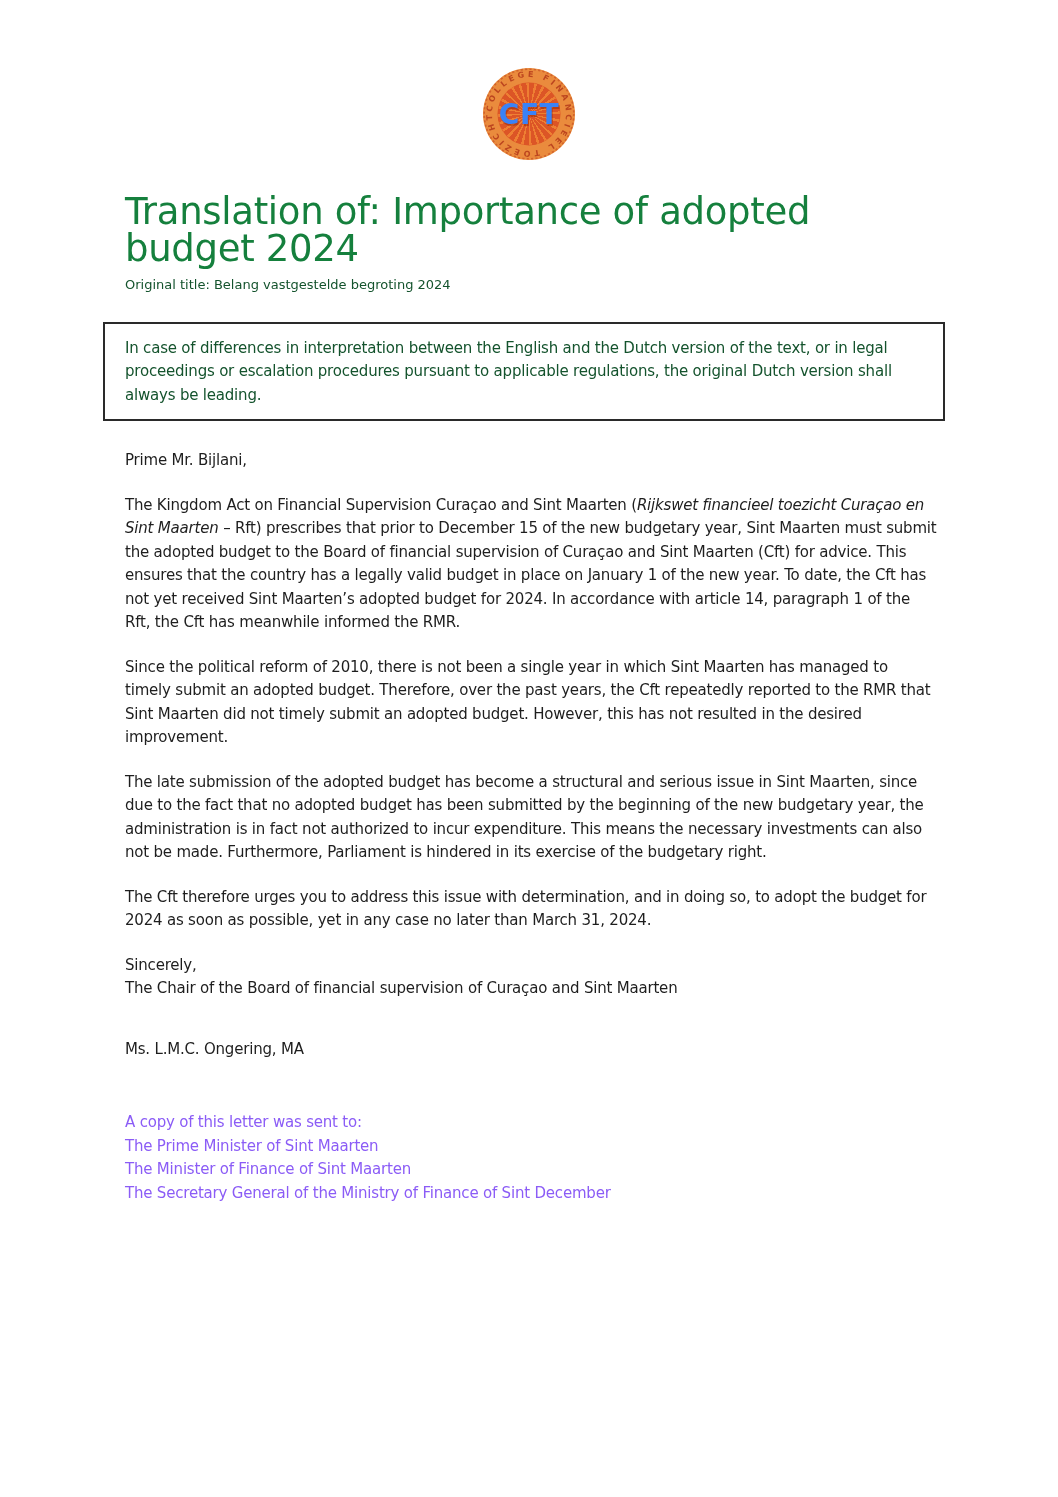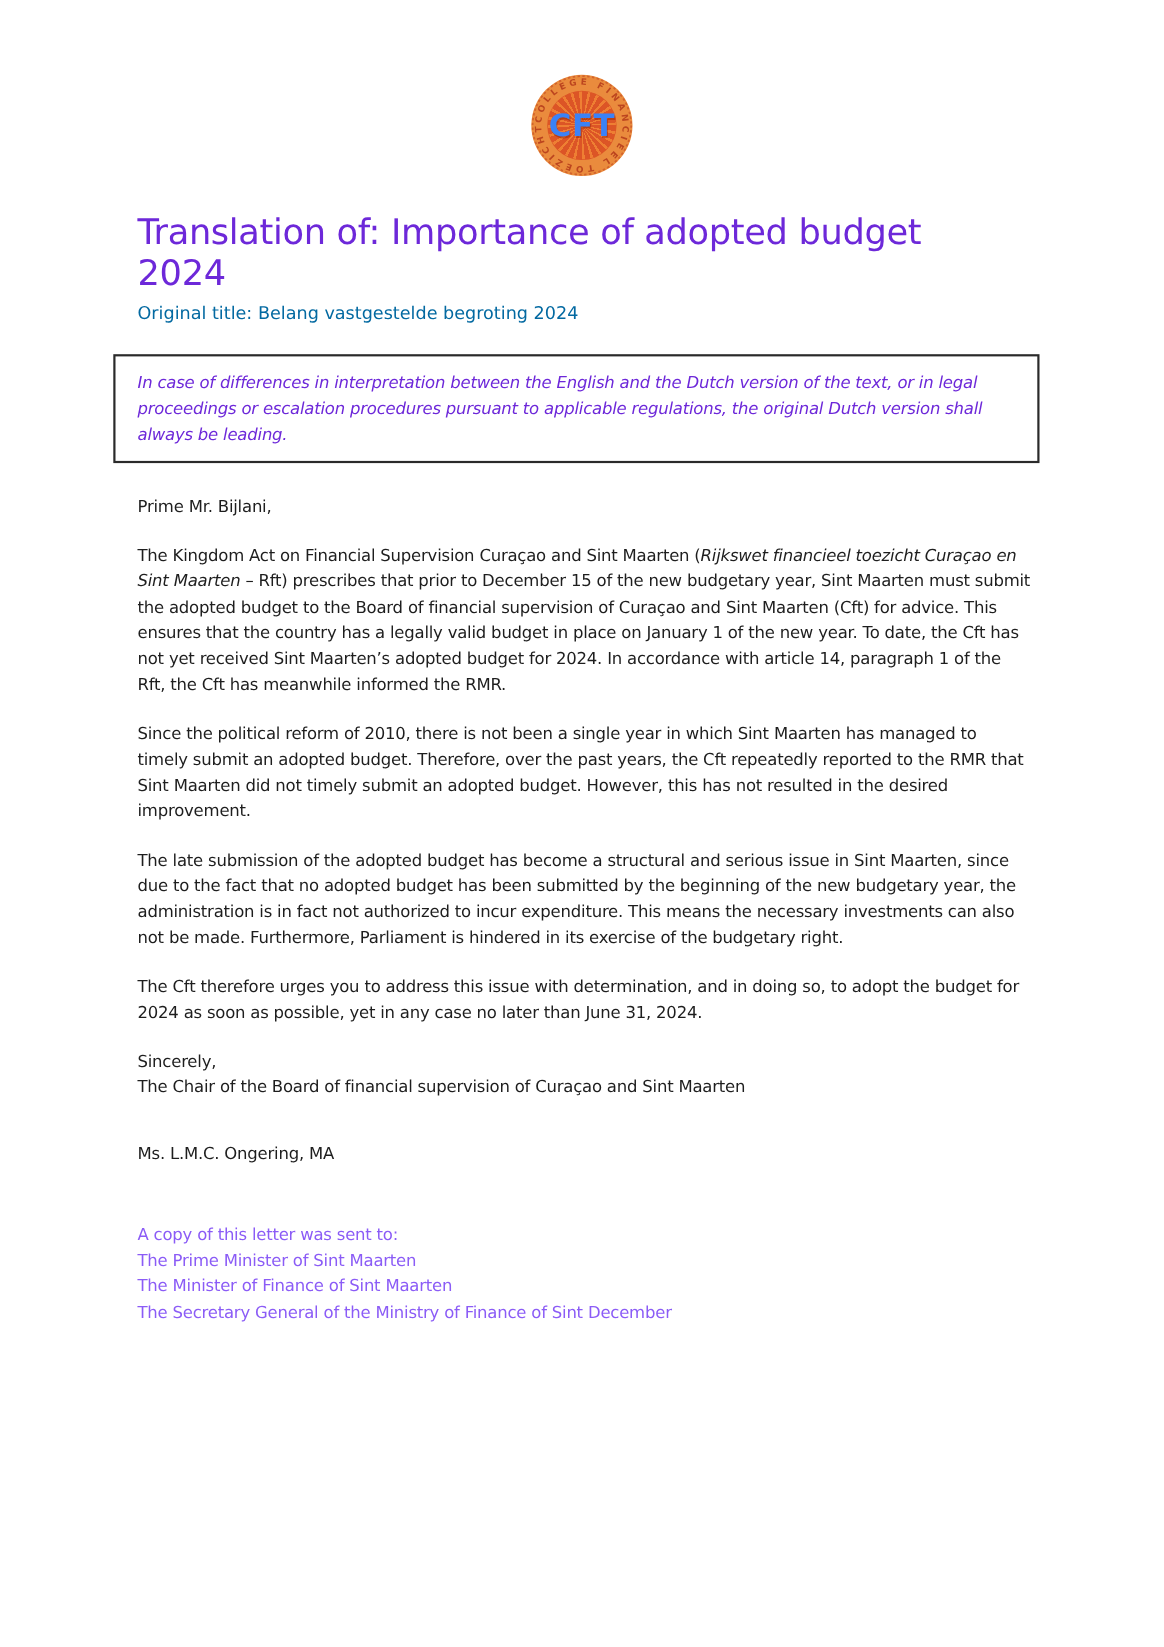--- a/index.html
+++ b/index.html
@@ -43,48 +43,47 @@
     font-weight: bold;
     font-size: 28px;
     letter-spacing: 0.5px;
     text-shadow: 1px 1.5px 0 rgba(140, 35, 5, 0.45);
   }
 
   
   .title {
     margin: 32px 120px 0 125px;
     max-width: 770px;
-    font-size: 32px;
+    font-size: 37px;
     line-height: 37px;
     font-weight: 400;
     letter-spacing: -0.3px;
-    color: #6d28d9;
+    color: #15803d;
   }
   .subtitle {
     margin: 6px 120px 0 125px;
-    font-size: 16px;
+    font-size: 13px;
     line-height: 23.5px;
-    color: #0369a1;
+    color: #14532d;
   }
 
   
   .disclaimer-box {
     box-sizing: border-box;
     margin: 25px 113px 0 103px;
     width: 842px;
     border: 2px solid #2a2a2a;
     padding: 13px 20px 12px 20px;
   }
   .disclaimer-box p {
     margin: 0;
-    font-style: italic;
     font-size: 15px;
     line-height: 23.5px;
     letter-spacing: -0.2px;
-    color: #6d28d9;
+    color: #14532d;
   }
 
   
   .letter {
     margin: 28px 120px 0 125px;
     width: 812px;
     font-size: 15px;
     line-height: 23.5px;
     letter-spacing: -0.2px;
     color: #1e1e1e;
@@ -130,21 +129,21 @@
   <div class="letter">
 
     <p>Prime Mr. Bijlani,</p>
 
     <p><span>The Kingdom Act on Financial Supervision Curaçao and Sint Maarten (</span><em>Rijkswet financieel toezicht Curaçao en Sint Maarten</em><span> – Rft) prescribes that prior to December 15 of the new budgetary year, Sint Maarten must submit the adopted budget to the Board of financial supervision of Curaçao and Sint Maarten (Cft) for advice. This ensures that the country has a legally valid budget in place on January 1 of the new year. To date, the Cft has not yet received Sint Maarten’s adopted budget for 2024. In accordance with article 14, paragraph 1 of the Rft, the Cft has meanwhile informed the RMR.</span></p>
 
     <p>Since the political reform of 2010, there is not been a single year in which Sint Maarten has managed to timely submit an adopted budget. Therefore, over the past years, the Cft repeatedly reported to the RMR that Sint Maarten did not timely submit an adopted budget. However, this has not resulted in the desired improvement.</p>
 
     <p>The late submission of the adopted budget has become a structural and serious issue in Sint Maarten, since due to the fact that no adopted budget has been submitted by the beginning of the new budgetary year, the administration is in fact not authorized to incur expenditure. This means the necessary investments can also not be made. Furthermore, Parliament is hindered in its exercise of the budgetary right.</p>
 
-    <p>The Cft therefore urges you to address this issue with determination, and in doing so, to adopt the budget for 2024 as soon as possible, yet in any case no later than June 31, 2024.</p>
+    <p>The Cft therefore urges you to address this issue with determination, and in doing so, to adopt the budget for 2024 as soon as possible, yet in any case no later than March 31, 2024.</p>
 
 
     <div class="block">
       <span class="line">Sincerely,</span>
       <span class="line">The Chair of the Board of financial supervision of Curaçao and Sint Maarten</span>
     </div>
 
     <div class="block sig-block">
       <span class="line">Ms. L.M.C. Ongering, MA</span>
     </div>

